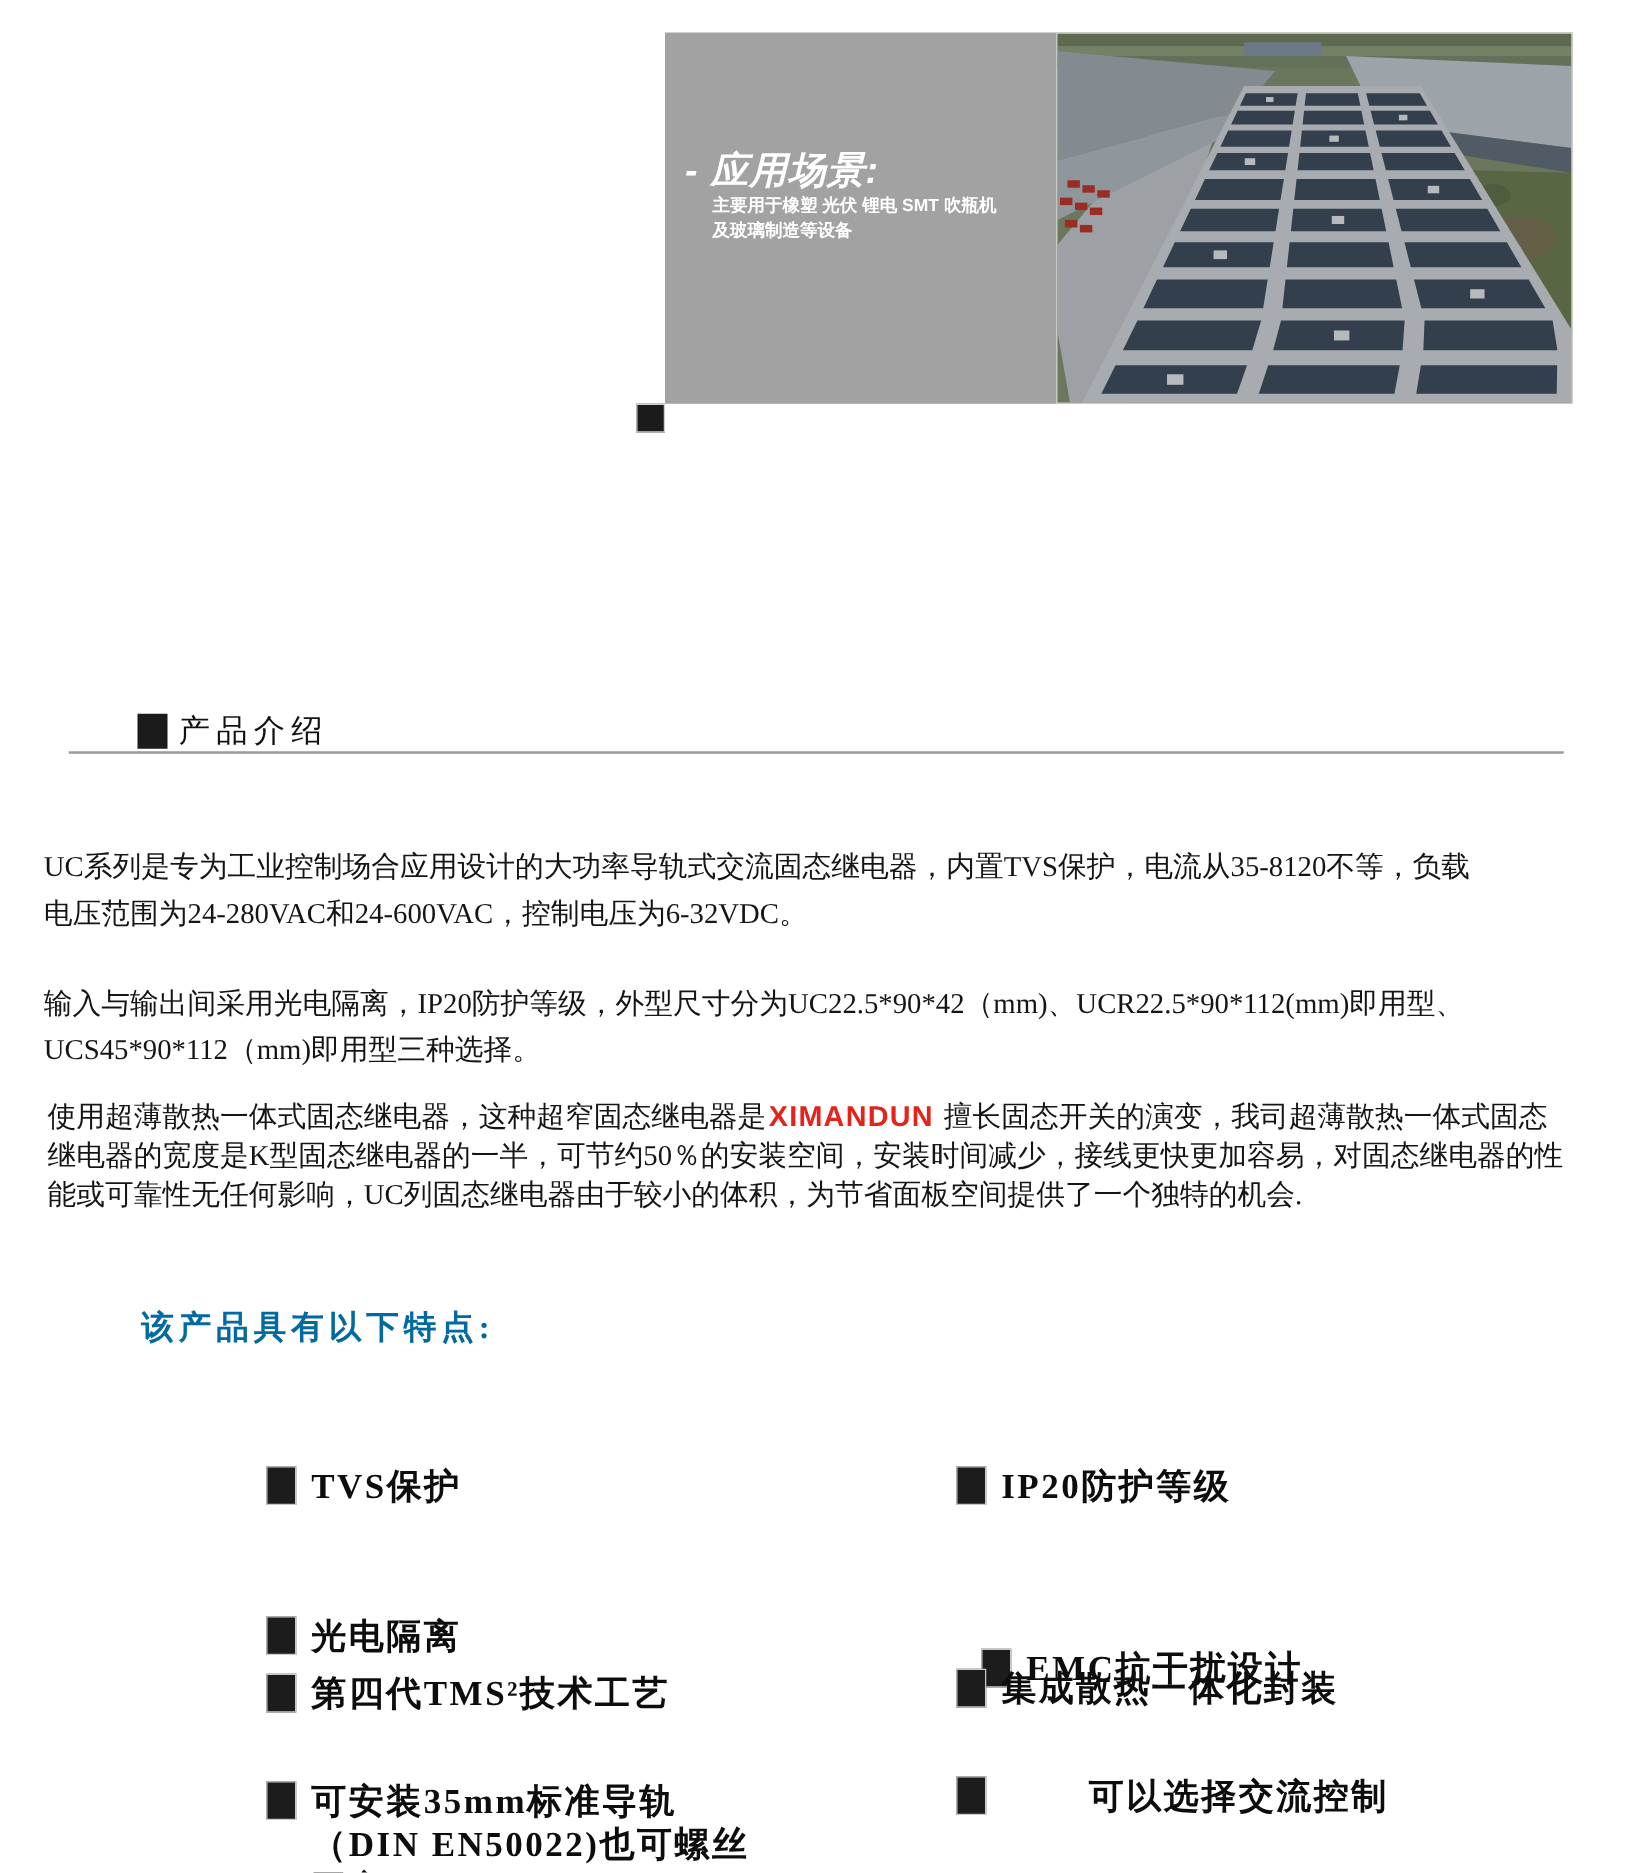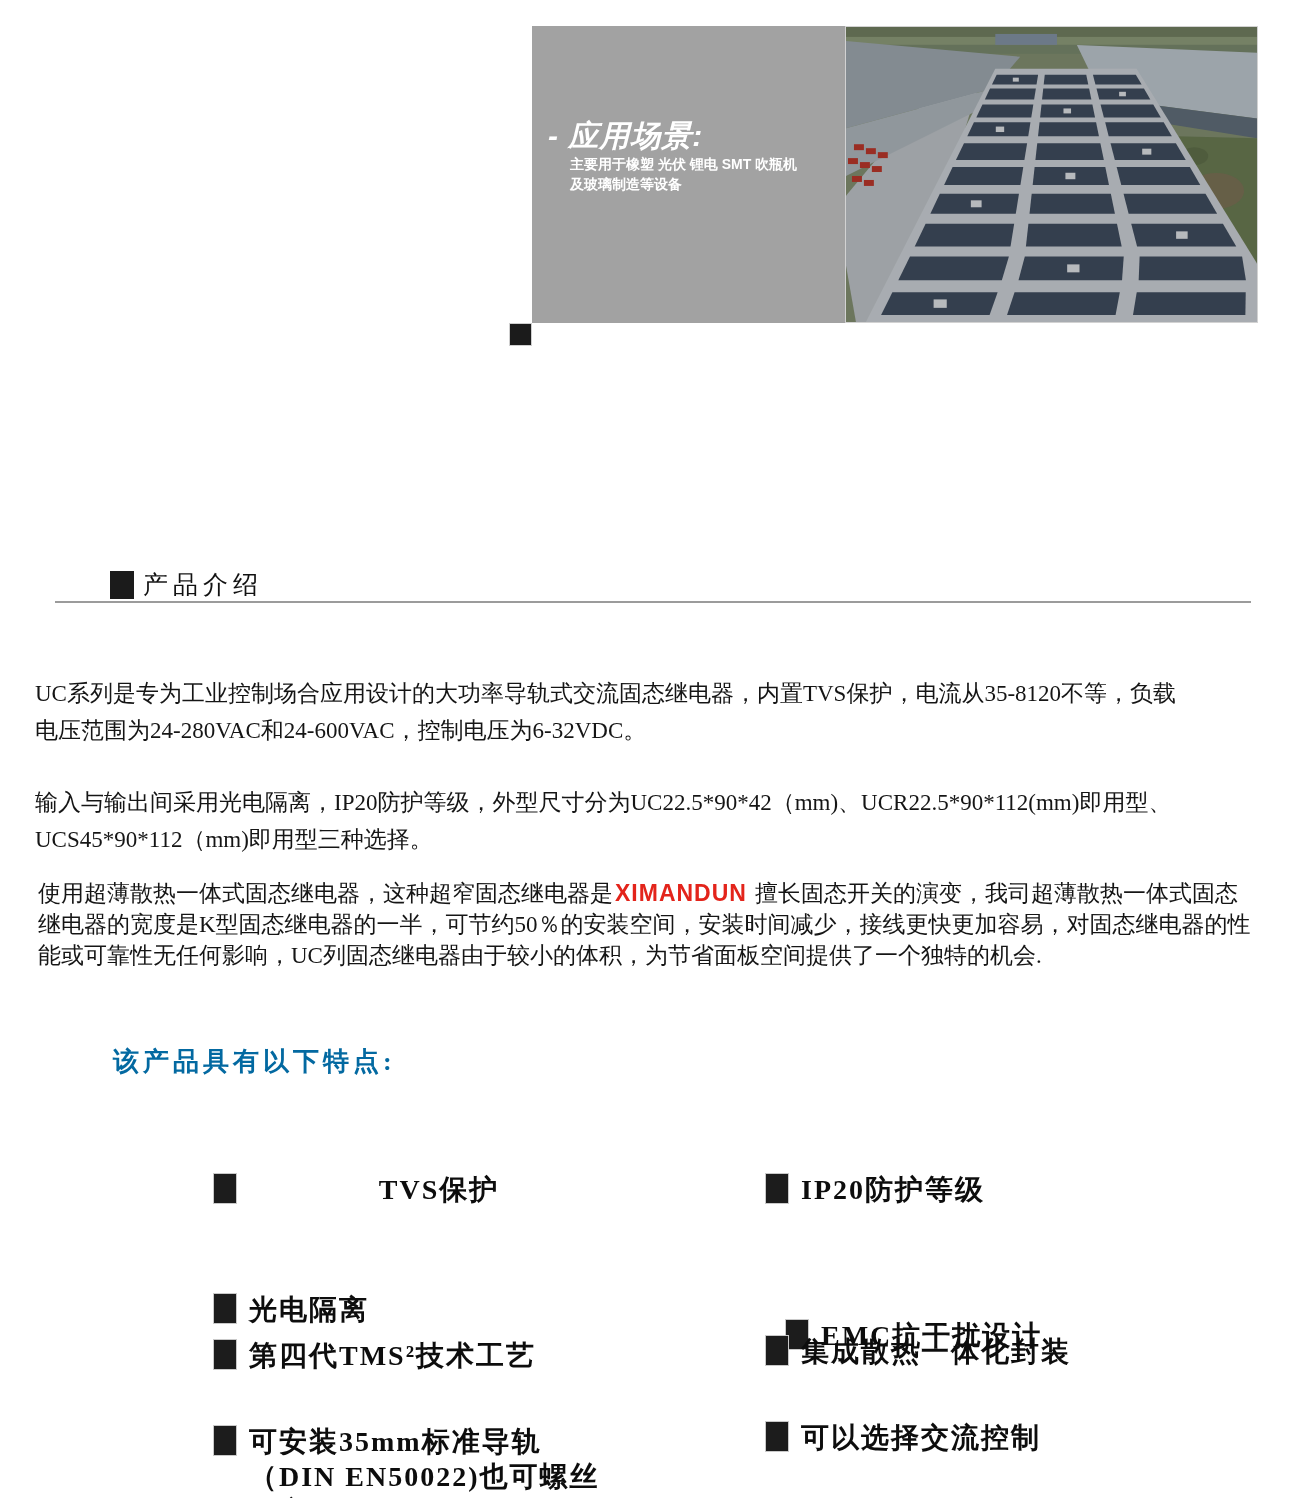--- a/index.html
+++ b/index.html
@@ -73,28 +73,28 @@
   }
   .feature-item { position:absolute; display:flex; align-items:flex-start; }
   .bullet-square {
     flex:0 0 24px; width:24px; height:31px; background:#1c1c1c;
     border:1px solid #c9c9c9; margin-right:12px; margin-top:1px;
   }
   .feature-label {
     font-weight:bold; font-size:28px; letter-spacing:2px;
     line-height:35px; color:#0d0d0d;
   }
-  .fl1 { left:213px; top:1172px;text-align:center; } .fl1 .feature-label { width:380px; }
+  .fl1 { left:213px; top:1172px; } .fl1 .feature-label { width:380px; }
   .fl2 { left:213px; top:1292px; } .fl2 .feature-label { width:380px; }
   .fl3 { left:213px; top:1338px; } .fl3 .feature-label { width:420px; }
   .fl4 { left:213px; top:1424px; } .fl4 .feature-label { width:368px; }
   .fr1 { left:765px; top:1172px; } .fr1 .feature-label { width:380px; }
   .fr2 { left:765px; top:1318px;margin-left:20px; } .fr2 .feature-label { width:380px; }
   .fr3 { left:765px; top:1334px; } .fr3 .feature-label { width:400px; }
-  .fr4 { left:765px; top:1420px; } .fr4 .feature-label { width:380px; }
+  .fr4 { left:765px; top:1420px;text-align:center; } .fr4 .feature-label { width:380px; }
 </style>
 </head>
 <body>
 
 <div class="hero-panel">
   <div class="hero-title">- 应用场景:</div>
   <div class="hero-sub">
     <div>主要用于橡塑 光伏 锂电 SMT 吹瓶机</div>
     <div>及玻璃制造等设备</div>
   </div>

